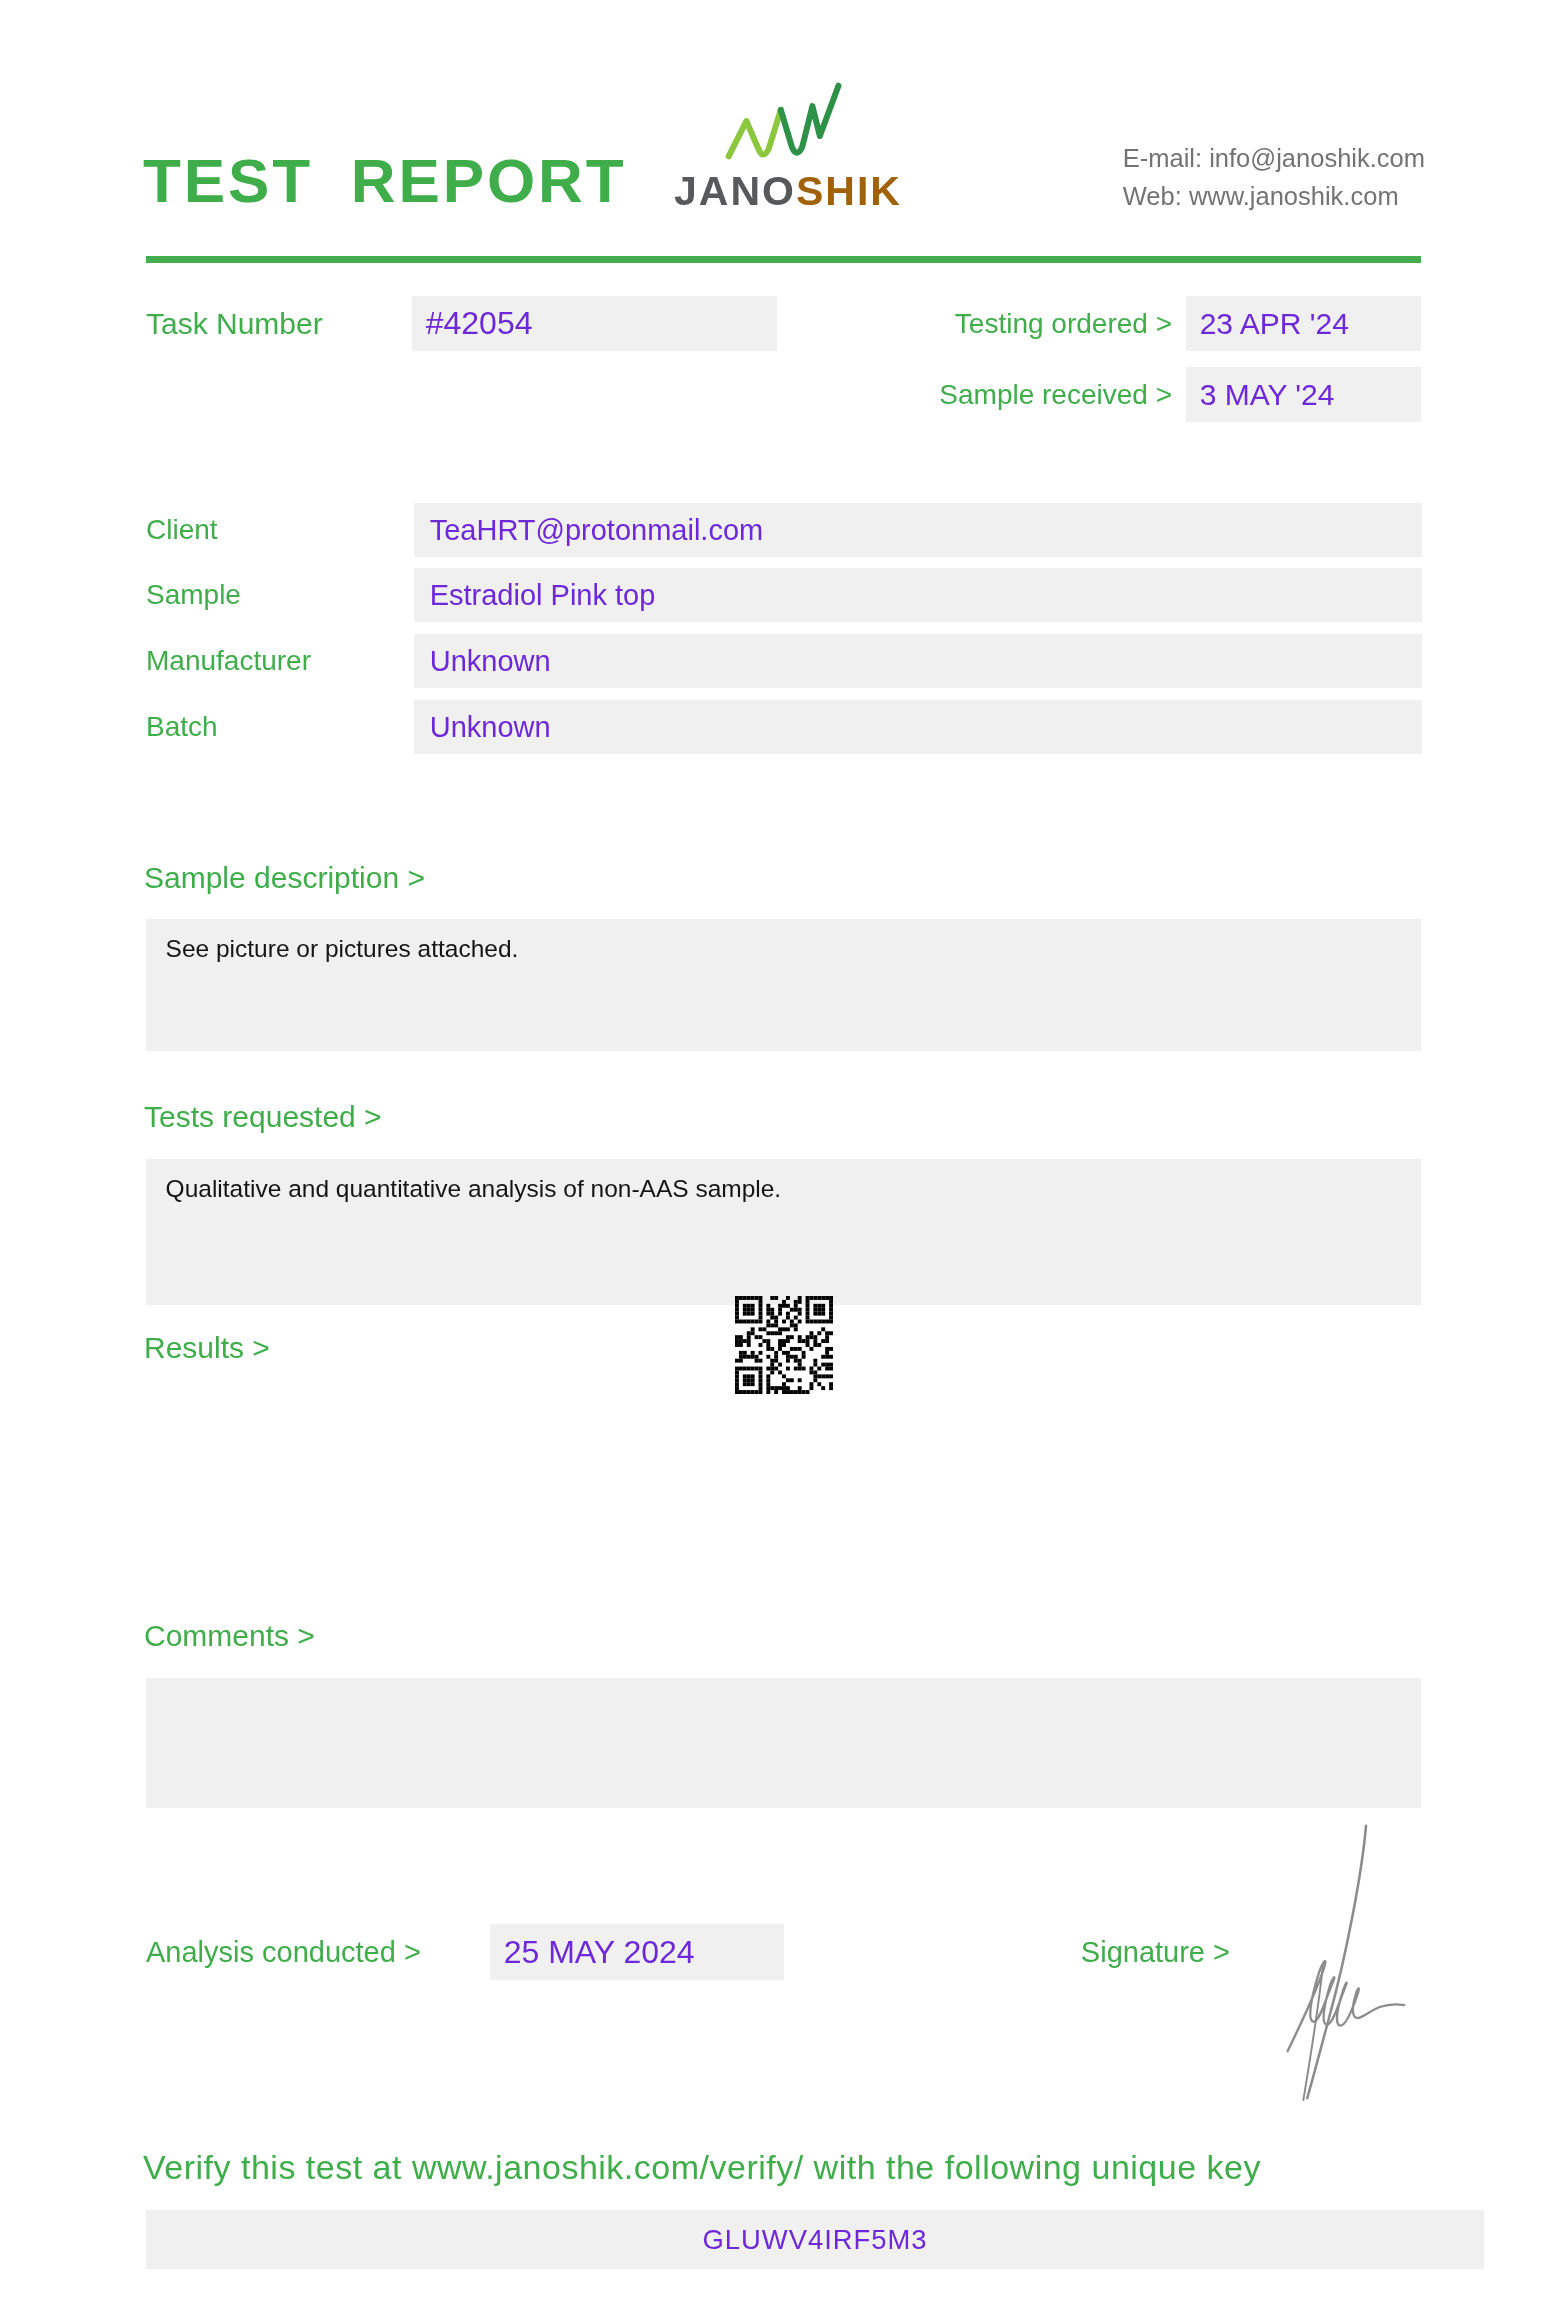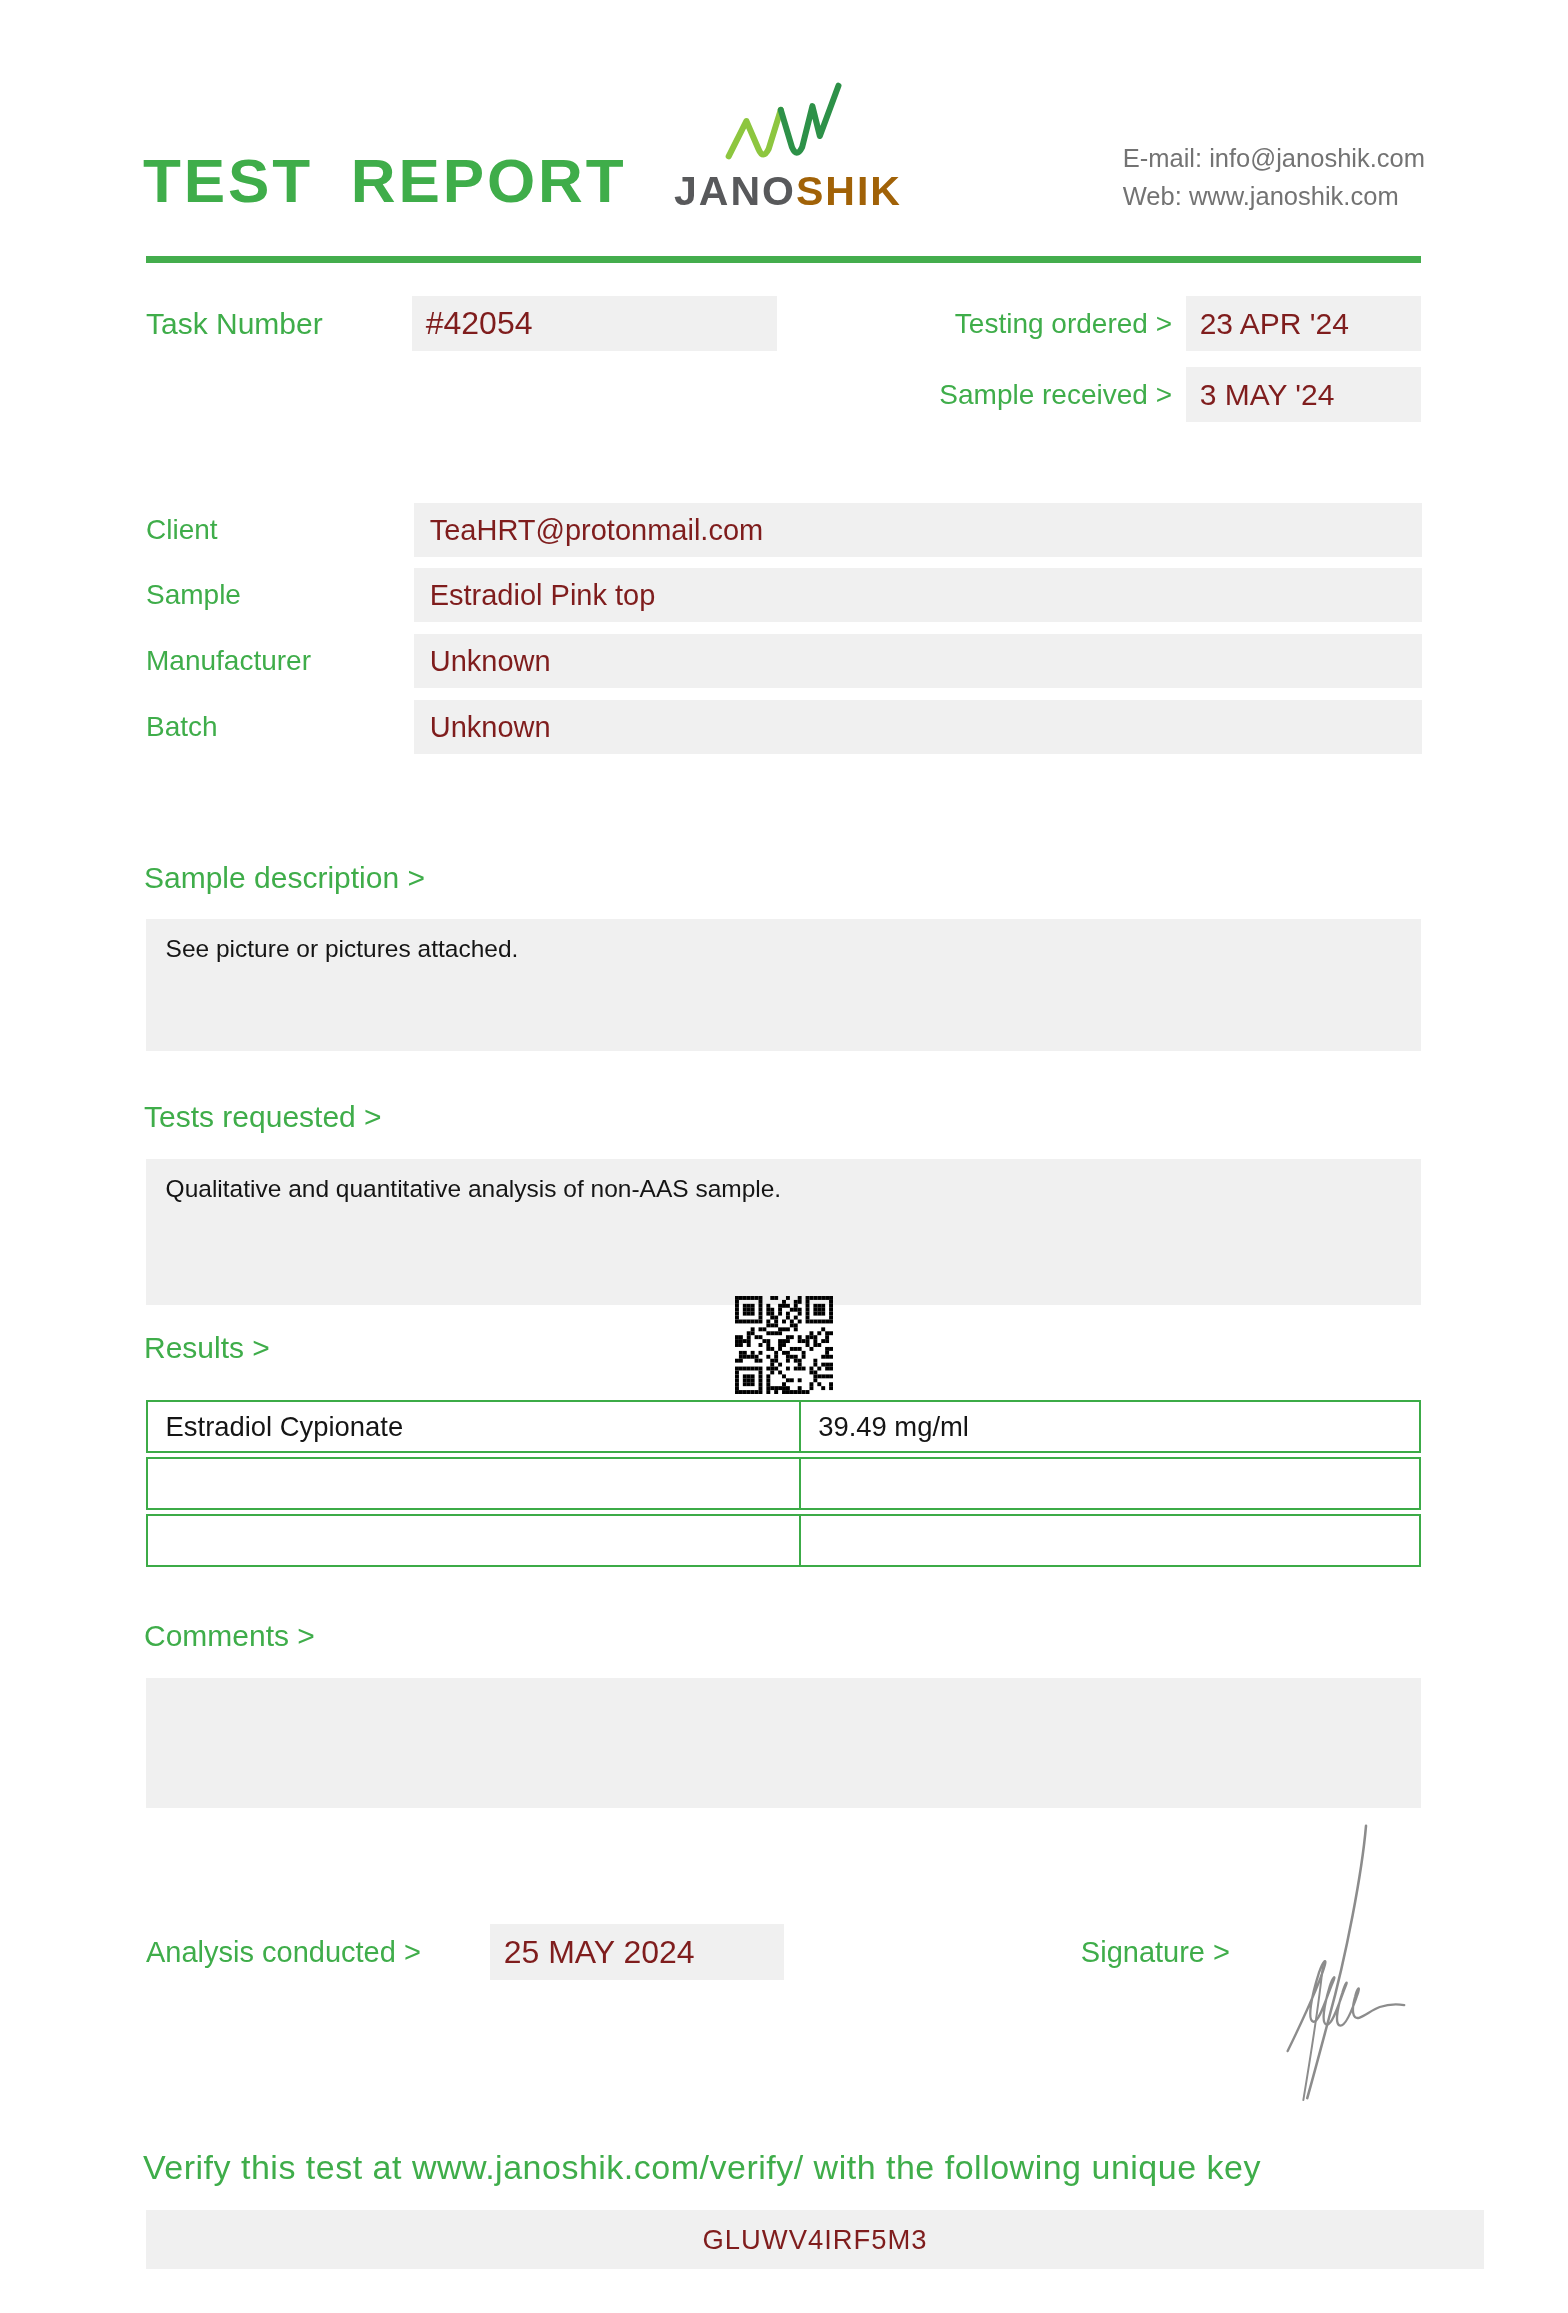--- a/index.html
+++ b/index.html
@@ -26,21 +26,21 @@
   .contact{
     position:absolute;right:143px;top:139px;
     text-align:left;color:#737373;font-size:25.5px;line-height:38px;white-space:nowrap;
   }
   .divider{
     position:absolute;left:146px;top:256px;width:1275px;height:6.9px;background:#44ad4d;
   }
   
   .glabel{color:#3fad4a;white-space:nowrap;}
   .gbox{
-    position:absolute;background:#f0f0f0;color:#7f1d1d;
+    position:absolute;background:#f0f0f0;color:#6d28d9;
     white-space:nowrap;overflow:hidden;
   }
   .task-label{position:absolute;left:146px;top:296px;font-size:30px;line-height:55px;}
   .task-box{left:412px;top:296px;width:365px;height:55px;font-size:32px;line-height:55px;padding-left:13.7px;box-sizing:border-box;}
   .ordered-label{position:absolute;right:396px;top:296px;font-size:28px;line-height:55px;}
   .ordered-box{left:1186px;top:296px;width:235px;height:55px;font-size:30px;line-height:55px;padding-left:13.7px;box-sizing:border-box;}
   .received-label{position:absolute;right:396px;top:367px;font-size:28px;line-height:55px;}
   .received-box{left:1186px;top:367px;width:235px;height:55px;font-size:30px;line-height:55px;padding-left:13.7px;box-sizing:border-box;}
   
   .detail-label{position:absolute;left:146px;font-size:28px;line-height:54px;}
@@ -428,36 +428,20 @@
         <rect x="48" y="96" width="4" height="4" fill="#000"></rect>
         <rect x="52" y="96" width="4" height="4" fill="#000"></rect>
         <rect x="56" y="96" width="4" height="4" fill="#000"></rect>
         <rect x="60" y="96" width="4" height="4" fill="#000"></rect>
         <rect x="64" y="96" width="4" height="4" fill="#000"></rect>
         <rect x="68" y="96" width="4" height="4" fill="#000"></rect>
         <rect x="72" y="96" width="4" height="4" fill="#000"></rect>
       </svg></div>
   <div class="section-heading glabel" style="top:1331px">Results &gt;</div>
 
-  <table class="results-table">
-    <tbody>
-        <tr>
-      <td class="analyte">Estradiol Cypionate</td>
-      <td class="result">39.49 mg/ml</td>
-    </tr>
-    <tr>
-      <td class="analyte"></td>
-      <td class="result"></td>
-    </tr>
-    <tr>
-      <td class="analyte"></td>
-      <td class="result"></td>
-    </tr>
-  </tbody>
-    </table>
 
   
   <div class="section-heading glabel" style="top:1619px">Comments &gt;</div>
   <div class="gbox section-box" style="top:1678px;height:130px;">
     <span></span>
   </div>
 
   
   <span>
     <svg class="signature-svg" width="157" height="284" viewBox="0 0 160 290" fill="none">

